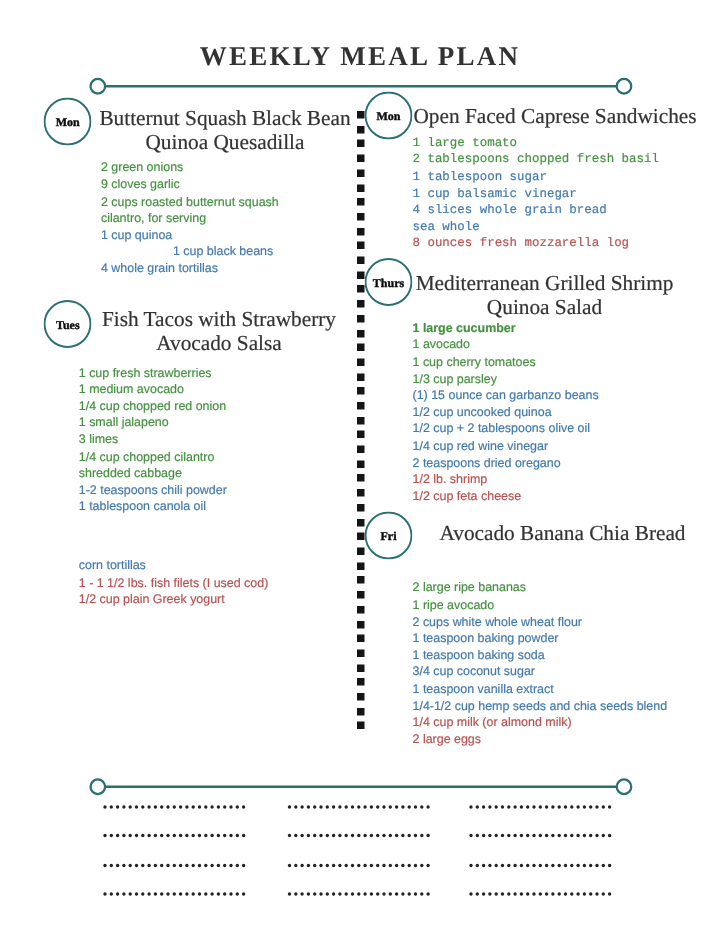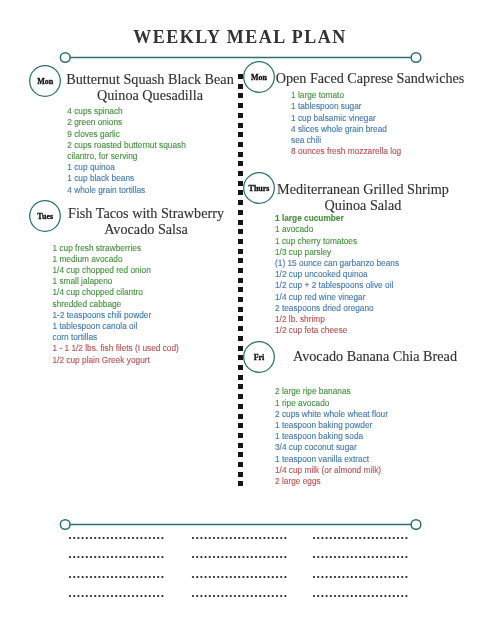--- a/index.html
+++ b/index.html
@@ -103,62 +103,63 @@
         </svg>
       </div>
       <div class="badge" style="left: 29.2px; top: 64.8px;">
         <svg width="32" height="32" viewBox="0 0 32 32">
           <circle cx="16" cy="16" r="15.3" fill="#fff" stroke="#2a6f72" stroke-width="1.25"></circle>
         </svg>
         <div class="blabel">Mon</div>
       </div>
       <div class="rtitle" style="left: 64px; top: 70.5px; width: 172px; color: rgb(51, 51, 51);">Butternut Squash Black Bean Quinoa Quesadilla</div>
       <div class="ings" style="left: 67.3px; top: 106.1px;">
-        <div class="ing" style="color: rgb(68, 145, 63);">4 cups spinach</div>
         <div class="ing" style="color: rgb(68, 145, 63);">2 green onions</div>
         <div class="ing" style="color: rgb(68, 145, 63);">9 cloves garlic</div>
         <div class="ing" style="color: rgb(68, 145, 63);">2 cups roasted butternut squash</div>
         <div class="ing" style="color: rgb(68, 145, 63);">cilantro, for serving</div>
         <div class="ing" style="color: rgb(66, 121, 174);">1 cup quinoa</div>
-        <div class="ing" style="color: rgb(66, 121, 174);">1 cup black beans</div>
+        <div class="ing" style="color: rgb(66, 121, 174); margin-left: 48px;">1 cup black beans</div>
         <div class="ing" style="color: rgb(66, 121, 174);">4 whole grain tortillas</div>
       </div>
       <div class="badge" style="left: 29.2px; top: 200.2px;">
         <svg width="32" height="32" viewBox="0 0 32 32">
           <circle cx="16" cy="16" r="15.3" fill="#fff" stroke="#2a6f72" stroke-width="1.25"></circle>
         </svg>
         <div class="blabel">Tues</div>
       </div>
       <div class="rtitle" style="left: 60px; top: 205px; width: 172px; color: rgb(51, 51, 51);">Fish Tacos with Strawberry Avocado Salsa</div>
       <div class="ings" style="left: 52.5px; top: 242.6px;">
         <div class="ing" style="color: rgb(68, 145, 63);">1 cup fresh strawberries</div>
         <div class="ing" style="color: rgb(68, 145, 63);">1 medium avocado</div>
         <div class="ing" style="color: rgb(68, 145, 63);">1/4 cup chopped red onion</div>
         <div class="ing" style="color: rgb(68, 145, 63);">1 small jalapeno</div>
+        <div class="ing" style="color: rgb(68, 145, 63);">3 limes</div>
         <div class="ing" style="color: rgb(68, 145, 63);">1/4 cup chopped cilantro</div>
         <div class="ing" style="color: rgb(68, 145, 63);">shredded cabbage</div>
         <div class="ing" style="color: rgb(66, 121, 174);">1-2 teaspoons chili powder</div>
         <div class="ing" style="color: rgb(66, 121, 174);">1 tablespoon canola oil</div>
-        <div class="ing" style="color: rgb(66, 121, 174);">corn tortillas</div>
+        <div class="ing" style="color: rgb(66, 121, 174); margin-top: 28px;">corn tortillas</div>
         <div class="ing" style="color: rgb(184, 80, 80);">1 - 1 1/2 lbs. fish filets (I used cod)</div>
         <div class="ing" style="color: rgb(184, 80, 80);">1/2 cup plain Greek yogurt</div>
       </div>
       <div class="badge" style="left: 243px; top: 61.2px;">
         <svg width="32" height="32" viewBox="0 0 32 32">
           <circle cx="16" cy="16" r="15.3" fill="#fff" stroke="#2a6f72" stroke-width="1.25"></circle>
         </svg>
         <div class="blabel">Mon</div>
       </div>
       <div class="rtitle" style="left: 275px; top: 69.5px; width: 190px; color: rgb(51, 51, 51);">Open Faced Caprese Sandwiches</div>
-      <div class="ings" style="left: 291px; top: 90.1px;">
+      <div class="ings" style="left: 275px; top: 90.1px; font-family: Liberation Mono, monospace;">
         <div class="ing" style="color: rgb(68, 145, 63);">1 large tomato</div>
+        <div class="ing" style="color: rgb(68, 145, 63);">2 tablespoons chopped fresh basil</div>
         <div class="ing" style="color: rgb(66, 121, 174);">1 tablespoon sugar</div>
         <div class="ing" style="color: rgb(66, 121, 174);">1 cup balsamic vinegar</div>
         <div class="ing" style="color: rgb(66, 121, 174);">4 slices whole grain bread</div>
-        <div class="ing" style="color: rgb(66, 121, 174);">sea chili</div>
+        <div class="ing" style="color: rgb(66, 121, 174);">sea whole</div>
         <div class="ing" style="color: rgb(184, 80, 80);">8 ounces fresh mozzarella log</div>
       </div>
       <div class="badge" style="left: 243px; top: 172.4px;">
         <svg width="32" height="32" viewBox="0 0 32 32">
           <circle cx="16" cy="16" r="15.3" fill="#fff" stroke="#2a6f72" stroke-width="1.25"></circle>
         </svg>
         <div class="blabel">Thurs</div>
       </div>
       <div class="rtitle" style="left: 276px; top: 180.5px; width: 174px; color: rgb(51, 51, 51);">Mediterranean Grilled Shrimp Quinoa Salad</div>
       <div class="ings" style="left: 275px; top: 213.1px;">
@@ -182,20 +183,21 @@
       </div>
       <div class="rtitle" style="left: 283px; top: 348px; width: 184px; color: rgb(51, 51, 51);">Avocado Banana Chia Bread</div>
       <div class="ings" style="left: 275px; top: 368.3px;">
         <div class="ing" style="color: rgb(68, 145, 63); margin-top: 18px;">2 large ripe bananas</div>
         <div class="ing" style="color: rgb(68, 145, 63);">1 ripe avocado</div>
         <div class="ing" style="color: rgb(66, 121, 174);">2 cups white whole wheat flour</div>
         <div class="ing" style="color: rgb(66, 121, 174);">1 teaspoon baking powder</div>
         <div class="ing" style="color: rgb(66, 121, 174);">1 teaspoon baking soda</div>
         <div class="ing" style="color: rgb(66, 121, 174);">3/4 cup coconut sugar</div>
         <div class="ing" style="color: rgb(66, 121, 174);">1 teaspoon vanilla extract</div>
+        <div class="ing" style="color: rgb(66, 121, 174);">1/4-1/2 cup hemp seeds and chia seeds blend</div>
         <div class="ing" style="color: rgb(184, 80, 80);">1/4 cup milk (or almond milk)</div>
         <div class="ing" style="color: rgb(184, 80, 80);">2 large eggs</div>
       </div>
       <div class="dotline" style="left: 67.9px; top: 536.4px; width: 98.3px; height: 4px;">
         <svg width="98.3" height="4">
           <circle cx="2.00" cy="2" r="1.12" fill="#222222"></circle>
           <circle cx="6.20" cy="2" r="1.12" fill="#222222"></circle>
           <circle cx="10.40" cy="2" r="1.12" fill="#222222"></circle>
           <circle cx="14.60" cy="2" r="1.12" fill="#222222"></circle>
           <circle cx="18.80" cy="2" r="1.12" fill="#222222"></circle>

